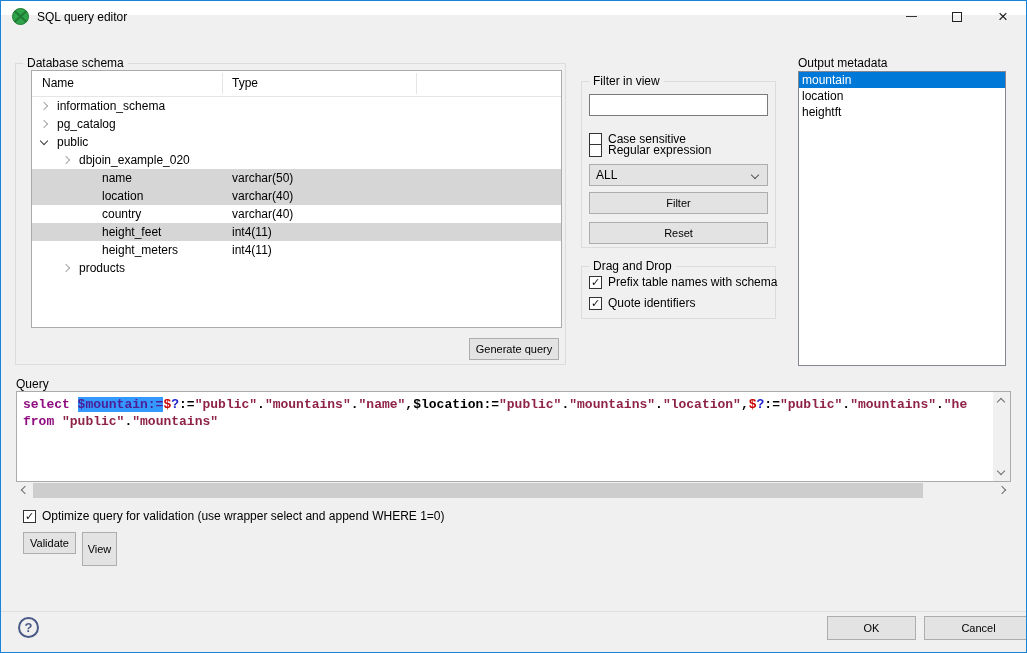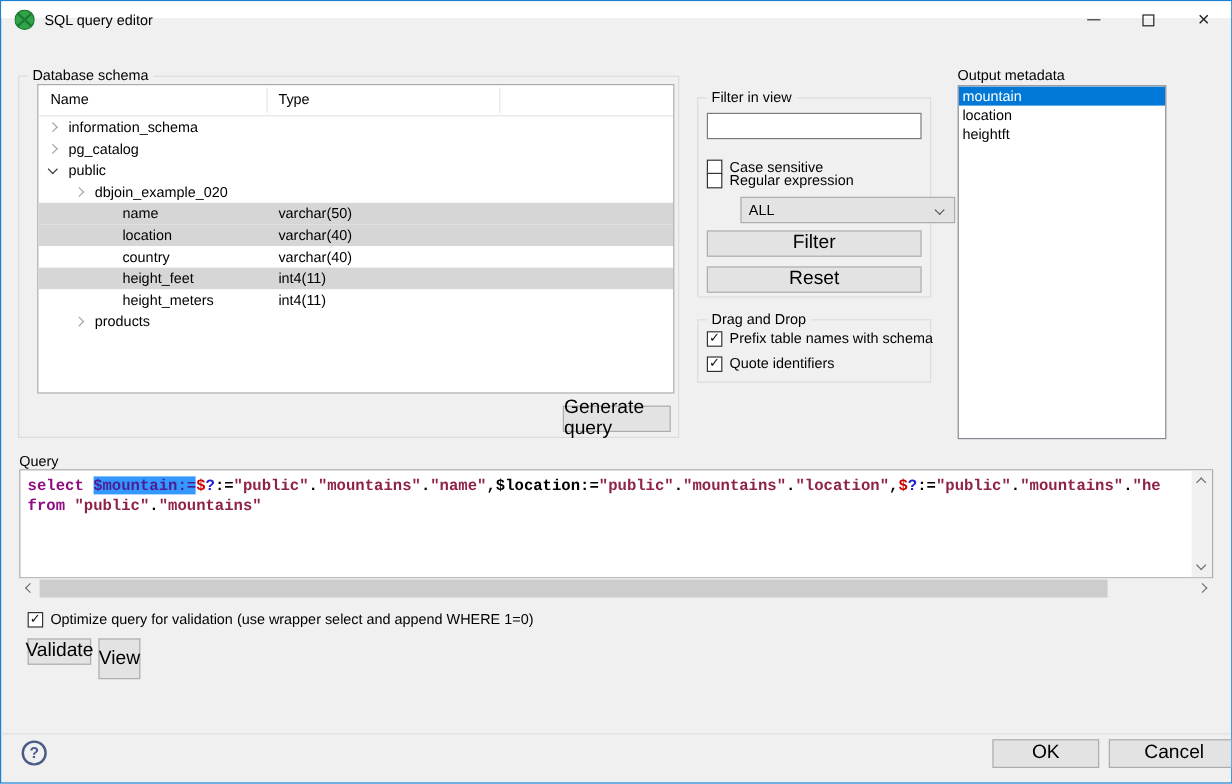--- a/index.html
+++ b/index.html
@@ -47,41 +47,41 @@
   .chev { position:absolute; top:6px; width:6px; height:6px; border-right:1.4px solid; border-bottom:1.4px solid; }
   .chev.collapsed { border-color:#A6A6A6; transform:rotate(-45deg); }
   .chev.expanded  { border-color:#3C3C3C; transform:rotate(45deg); top:5px; }
   .lvl0 .chev { left:9px; }   .lvl0 .cell-name { left:25px; }
   .lvl1 .chev { left:31px; }  .lvl1 .cell-name { left:47px; }
   .lvl2 .cell-name { left:70px; }
   
   .btn {
     position:absolute; background:#E3E3E3; border:1px solid #ADADAD;
     display:flex; align-items:center; justify-content:center;
-    font-size:16px; color:#000;
+    font-size:11px; color:#000;
   }
   
   .checkbox { position:absolute; display:flex; align-items:center; white-space:nowrap; }
   .cb-box {
     width:13px; height:13px; background:#fff; border:1px solid #333;
     margin-right:6px; display:inline-flex; align-items:center; justify-content:center;
     font-size:11px; line-height:11px; flex:0 0 13px;
   }
   .checkbox.checked .cb-box::after { content:"\2713"; color:#111; }
   
   .textinput { position:absolute; background:#fff; border:1px solid #7A7A7A; }
   .combo {
     position:absolute; background:#E3E3E3; border:1px solid #ADADAD;
     display:flex; align-items:center; padding-left:6px;
   }
   .combo-chev { position:absolute; right:9px; top:7px; width:6px; height:6px;
     border-right:1.4px solid #555; border-bottom:1.4px solid #555; transform:rotate(45deg); }
   
   .listbox {
-    position:absolute; left:797px; top:70px; width:174px; height:295px;
+    position:absolute; left:797px; top:70px; width:208px; height:295px;
     background:#fff; border:1px solid #828790; overflow:hidden;
   }
   .list-item { height:16px; line-height:16px; padding-left:3px; }
   .list-item.selected { background:#0078D7; color:#fff; }
   
   .query-box {
     position:absolute; left:15px; top:390px; width:995px; height:91px;
     background:#fff; border:1px solid #ABABAB; overflow:hidden;
   }
   .query-text {
@@ -202,21 +202,21 @@
   </div>
   <div class="textinput" style="left:588px; top:93px; width:179px; height:22px;" title=""></div>
   <div class="checkbox" style="left:588px; top:131px;">
     <span class="cb-box"></span>
     <span>Case sensitive</span>
   </div>
   <div class="checkbox" style="left:588px; top:142px;">
     <span class="cb-box"></span>
     <span>Regular expression</span>
   </div>
-  <div class="combo" style="left:616px; top:163px; width:179px; height:22px;">
+  <div class="combo" style="left:588px; top:163px; width:179px; height:22px;">
     <span>ALL</span>
     <span class="combo-chev"></span>
   </div>
   <div class="btn" style="left:588px; top:191px; width:179px; height:22px;">Filter</div>
   <div class="btn" style="left:588px; top:221px; width:179px; height:22px;">Reset</div>
 
   <div class="groupbox" style="left:580px; top:265px; width:195px; height:53px;">
     <span class="group-label">Drag and Drop</span>
   </div>
   <div class="checkbox checked" style="left:588px; top:274px;">

